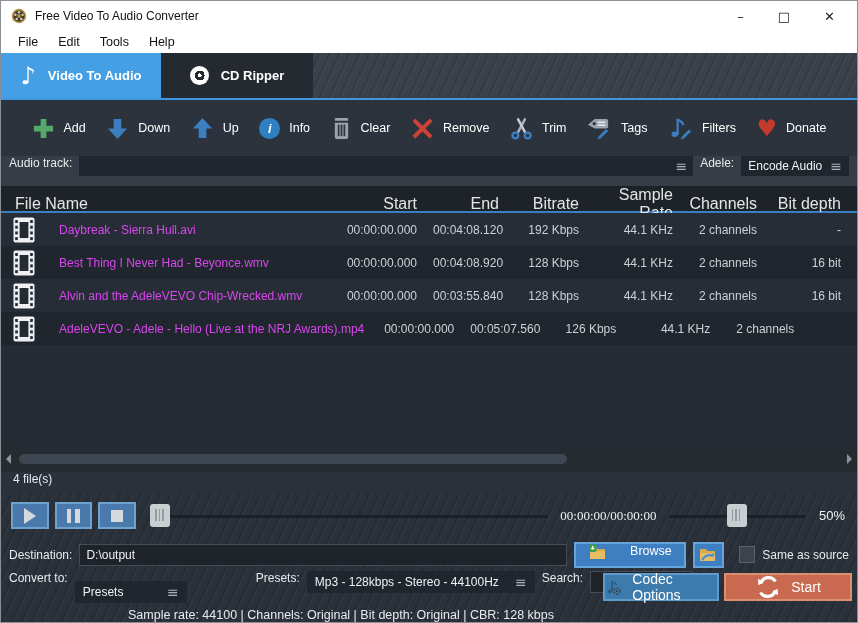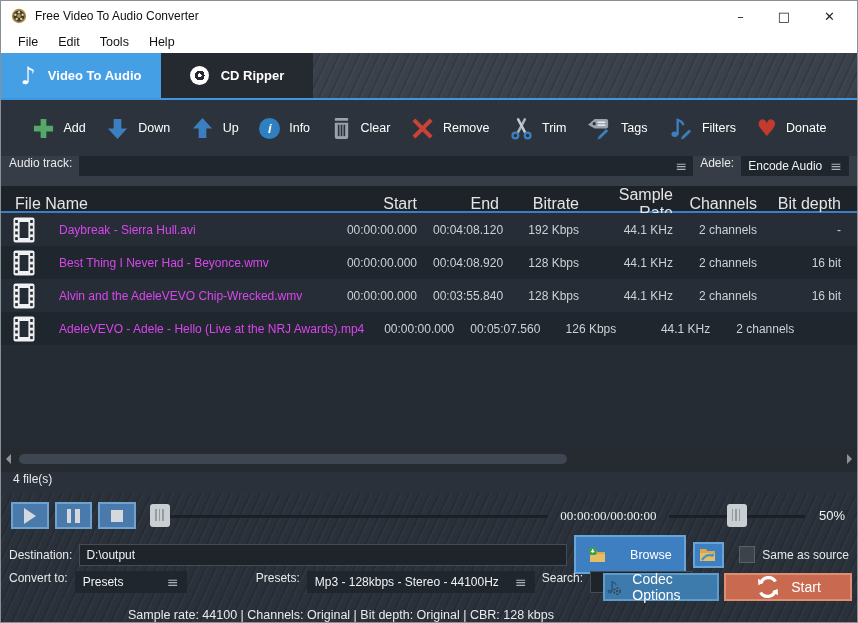--- a/index.html
+++ b/index.html
@@ -87,29 +87,29 @@
   .sthumb i{width:10px;height:12px;
      background-image:repeating-linear-gradient(90deg,#959ba1 0 1.5px,transparent 1.5px 3.5px);}
   .seek{width:402px;margin-left:8px;}
   .vol{width:138px;}
   .timelabel{width:122px;text-align:center;color:#f0f2f4;font-size:13px;font-family:Liberation Serif, serif;}
   .pctlabel{width:40px;text-align:right;color:#f0f2f4;font-size:13px;padding-right:2px;}
 
   .destrow{height:33px;display:flex;align-items:center;padding:0 8px;gap:7px;}
   .dinput{background:#1f242b;border:1px solid #454c56;color:#eef0f2;font-size:12px;height:22px;
      width:516px;padding:0 6px;font-family:"Liberation Sans",sans-serif;box-sizing:border-box;outline:none;}
-  .browsebtn{height:39px;background:#3e7fc1;border:2px solid #67a4da;display:flex;align-items:center;
+  .browsebtn{height:26px;background:#3e7fc1;border:2px solid #67a4da;display:flex;
      gap:24px;padding:0 12px;color:#fff;font-size:12.5px;box-sizing:border-box;}
   .folderbtn{height:26px;width:33px;background:#3e7fc1;border:2px solid #67a4da;display:flex;
      align-items:center;justify-content:center;box-sizing:border-box;}
   .chk{width:15px;height:15px;background:#3c434b;border:1px solid #59616b;margin-left:8px;}
 
   .convrow{height:32px;display:flex;align-items:flex-start;padding:0 8px;gap:7px;}
   .dd2{background:#20262d;height:22px;display:flex;align-items:center;padding:0 8px;color:#f0f2f4;font-size:12px;gap:10px;}
-  .presel{width:96px;justify-content:space-between;}
+  .presel{width:96px;justify-content:space-between;margin-top:10px;}
   .bigsel{width:212px;justify-content:space-between;}
   .searchin{background:#1f242b;border:1px solid #454c56;height:22px;width:102px;outline:none;
      color:#eef0f2;font-family:"Liberation Sans",sans-serif;box-sizing:border-box;}
 
   .footer{height:23px;display:flex;align-items:center;}
   .footer span{width:600px;text-align:center;color:#e8eaec;font-size:12.5px;padding-left:40px;}
 
   .bigbtn{position:absolute;top:80px;height:28px;display:flex;align-items:center;justify-content:center;
      gap:10px;color:#fff;font-size:14px;box-sizing:border-box;}
   .codec{right:138px;width:116px;background:#3d7bac;border:2px solid #5e9ccb;}

